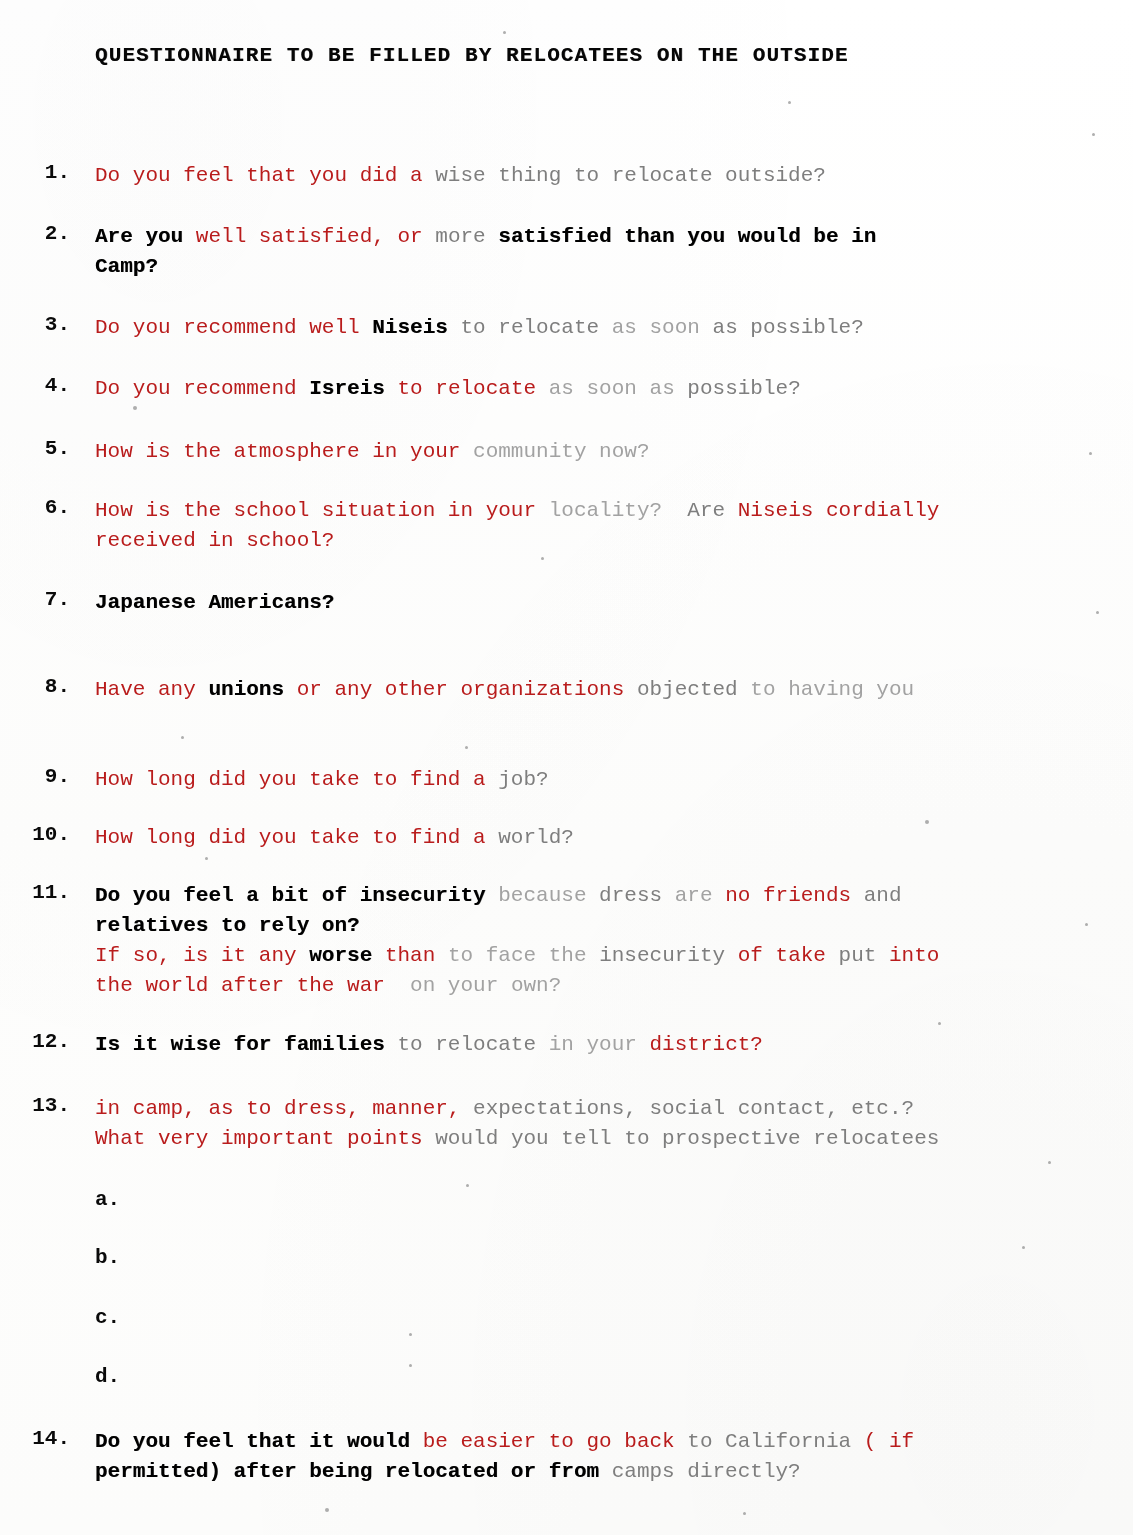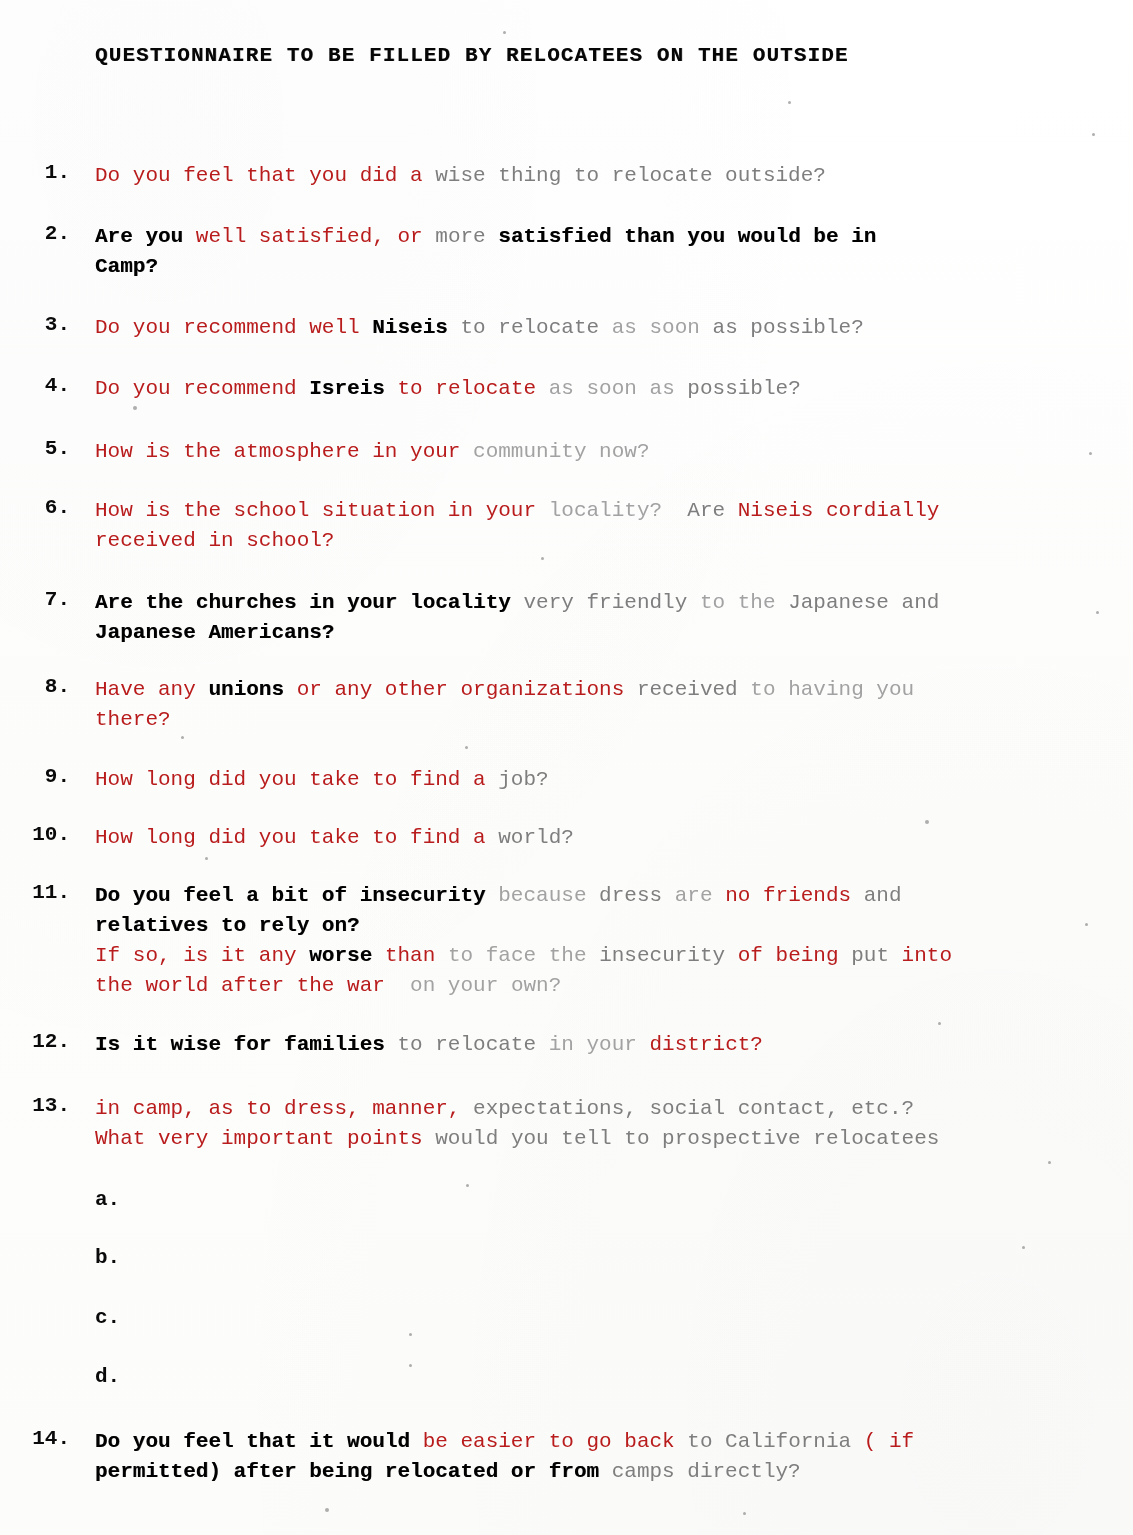--- a/index.html
+++ b/index.html
@@ -154,49 +154,47 @@
       <div class="qrow" style="top: 496px; left: 0px; width: 1133px;">
         <div class="qnum">6.</div>
         <div class="qbody">
           <span class="qline"><span class="ink-normal">How is the school situation in your </span><span class="ink-vfaint">locality? </span><span class="ink-faint"> Are </span><span class="ink-normal">Niseis cordially</span></span>
           <span class="qline"><span class="ink-normal">received in school?</span></span>
         </div>
       </div>
       <div class="qrow" style="top: 588px; left: 0px; width: 1133px;">
         <div class="qnum">7.</div>
         <div class="qbody">
-          <span class="qline"><span class="ink-dark">Are the churches in your locality </span><span class="ink-faint">very friendly </span><span class="ink-vfaint">to the </span><span class="ink-faint">Japanese and</span></span>
           <span class="qline"><span class="ink-dark">Japanese Americans?</span></span>
         </div>
       </div>
       <div class="qrow" style="top: 675px; left: 0px; width: 1133px;">
         <div class="qnum">8.</div>
         <div class="qbody">
-          <span class="qline"><span class="ink-normal">Have any </span><span class="ink-dark">unions </span><span class="ink-normal">or any other organizations </span><span class="ink-faint">received </span><span class="ink-vfaint">to having you</span></span>
-          <span class="qline"><span class="ink-normal">there?</span></span>
+          <span class="qline"><span class="ink-normal">Have any </span><span class="ink-dark">unions </span><span class="ink-normal">or any other organizations </span><span class="ink-faint">objected </span><span class="ink-vfaint">to having you</span></span>
         </div>
       </div>
       <div class="qrow" style="top: 765px; left: 0px; width: 1133px;">
         <div class="qnum">9.</div>
         <div class="qbody">
           <span class="qline"><span class="ink-normal">How long did you take to find a </span><span class="ink-faint">job?</span></span>
         </div>
       </div>
       <div class="qrow" style="top: 823px; left: 0px; width: 1133px;">
         <div class="qnum">10.</div>
         <div class="qbody">
           <span class="qline"><span class="ink-normal">How long did you take to find a </span><span class="ink-faint">world?</span></span>
         </div>
       </div>
       <div class="qrow" style="top: 881px; left: 0px; width: 1133px;">
         <div class="qnum">11.</div>
         <div class="qbody">
           <span class="qline"><span class="ink-dark">Do you feel a bit of insecurity </span><span class="ink-vfaint">because </span><span class="ink-faint">dress </span><span class="ink-vfaint">are </span><span class="ink-normal">no friends </span><span class="ink-faint">and</span></span>
           <span class="qline"><span class="ink-dark">relatives to rely on?</span></span>
-          <span class="qline"><span class="ink-normal">If so, is it any </span><span class="ink-dark">worse </span><span class="ink-normal">than </span><span class="ink-vfaint">to face the </span><span class="ink-faint">insecurity </span><span class="ink-normal">of being </span><span class="ink-faint">put </span><span class="ink-normal">into</span></span>
+          <span class="qline"><span class="ink-normal">If so, is it any </span><span class="ink-dark">worse </span><span class="ink-normal">than </span><span class="ink-vfaint">to face the </span><span class="ink-faint">insecurity </span><span class="ink-normal">of take </span><span class="ink-faint">put </span><span class="ink-normal">into</span></span>
           <span class="qline"><span class="ink-normal">the world after the war  </span><span class="ink-vfaint">on your own?</span></span>
         </div>
       </div>
       <div class="qrow" style="top: 1030px; left: 0px; width: 1133px;">
         <div class="qnum">12.</div>
         <div class="qbody">
           <span class="qline"><span class="ink-dark">Is it wise for families </span><span class="ink-faint">to relocate </span><span class="ink-vfaint">in your </span><span class="ink-normal">district?</span></span>
         </div>
       </div>
       <div class="qrow" style="top: 1094px; left: 0px; width: 1133px;">

